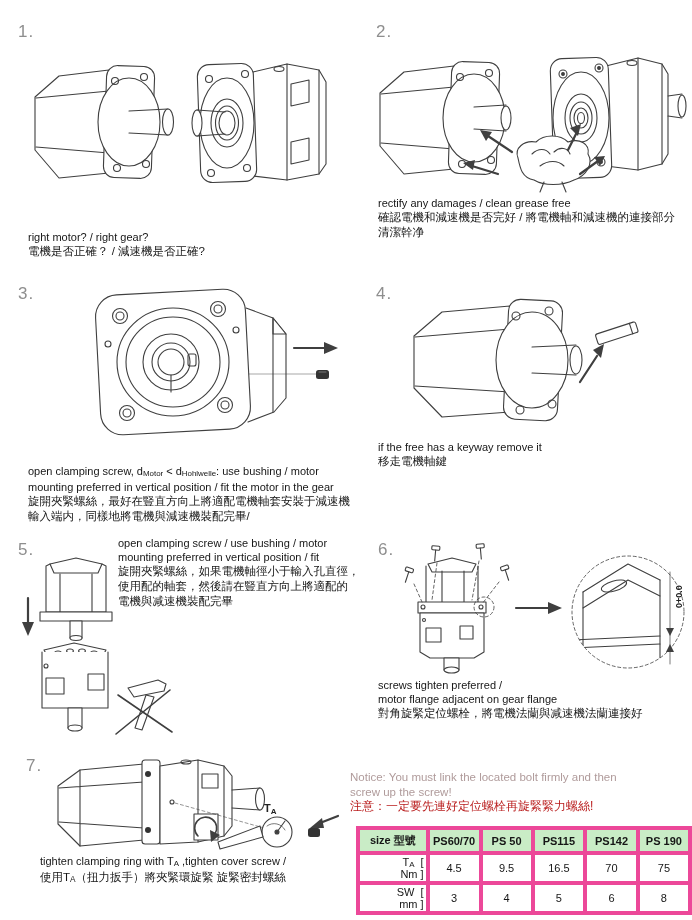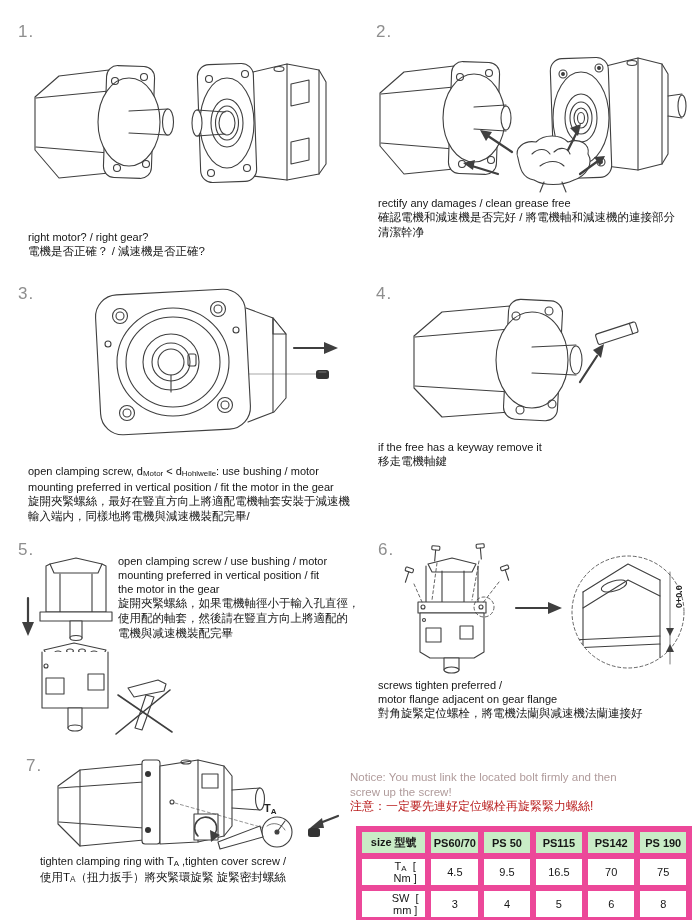--- a/index.html
+++ b/index.html
@@ -14,23 +14,23 @@
   .thin{stroke-width:0.7;}
   .aw{stroke-width:2.2;}
   .dash{stroke-dasharray:3 2.6;stroke-width:0.8;}
   .svglabel{font-family:"Liberation Sans",sans-serif;font-size:11px;font-weight:bold;fill:#222;stroke:none;}
   .svgsub{font-size:8px;}
   .dimtext{font-family:"Liberation Sans",sans-serif;font-size:9px;font-weight:bold;fill:#222;stroke:none;}
   .notice{position:absolute;left:350px;top:770px;font-size:11.5px;line-height:14.5px;white-space:nowrap;}
   .notice .en{color:#b09b9b;}
   .notice .zh{color:#b91c1c;font-size:12px;}
   table.spec{position:absolute;left:356px;top:826px;border-collapse:collapse;font-size:11px;table-layout:fixed;}
-  .spec td,.spec th{border:6px solid #ec4899;text-align:center;padding:1px 2px;height:19px;overflow:hidden;}
+  .spec td,.spec th{border:4px solid #ec4899;text-align:center;padding:1px 2px;height:19px;overflow:hidden;}
   .spec th{background:#c9ecc6;font-weight:bold;}
-  .spec .lbl{text-align:center;padding-left:25px;}
+  .spec .lbl{text-align:right;padding-left:25px;}
   .c0{width:70px;}.cn{width:53px;}
 </style>
 </head>
 <body>
 
 <div class="page">
 
   <div class="stepnum" style="left:18px;top:22px;">1.</div>
   <svg class="illu" style="left:25px;top:52px;" width="300" height="140" viewBox="0 0 300 140">
     <g class="ln">
@@ -236,24 +236,23 @@
         <ellipse cx="59" cy="178" rx="7" ry="3" fill="#fff"></ellipse>
       </g>
       <g>
         <path d="M112 138 L142 130 L150 134 L148 141 L118 147 Z" fill="#fff"></path>
         <path d="M130 145 L138 147 L126 180 L119 178 Z" fill="#fff"></path>
         <line x1="102" y1="145" x2="156" y2="182" stroke-width="1.6"></line>
         <line x1="154" y1="140" x2="100" y2="184" stroke-width="1.6"></line>
       </g>
     </g>
   </svg>
-  <div class="caption" style="left:118px;top:554px;">
+  <div class="caption" style="left:118px;top:536px;">
     <div class="en">open clamping screw / use bushing / motor</div>
     <div class="en">mounting preferred in vertical position / fit</div>
-    <div class="en">the motor in the gear</div>
     <div class="zh">旋開夾緊螺絲，如果電機軸徑小于輸入孔直徑，</div>
     <div class="zh">使用配的軸套，然後請在豎直方向上將適配的</div>
     <div class="zh">電機與减速機裝配完畢</div>
   </div>
 
   <div class="stepnum" style="left:378px;top:540px;">6.</div>
   <svg class="illu" style="left:398px;top:544px;" width="294" height="140" viewBox="0 0 294 140">
     <defs>
       <clipPath id="detailClip">
           <circle cx="230" cy="68" r="56"></circle>

